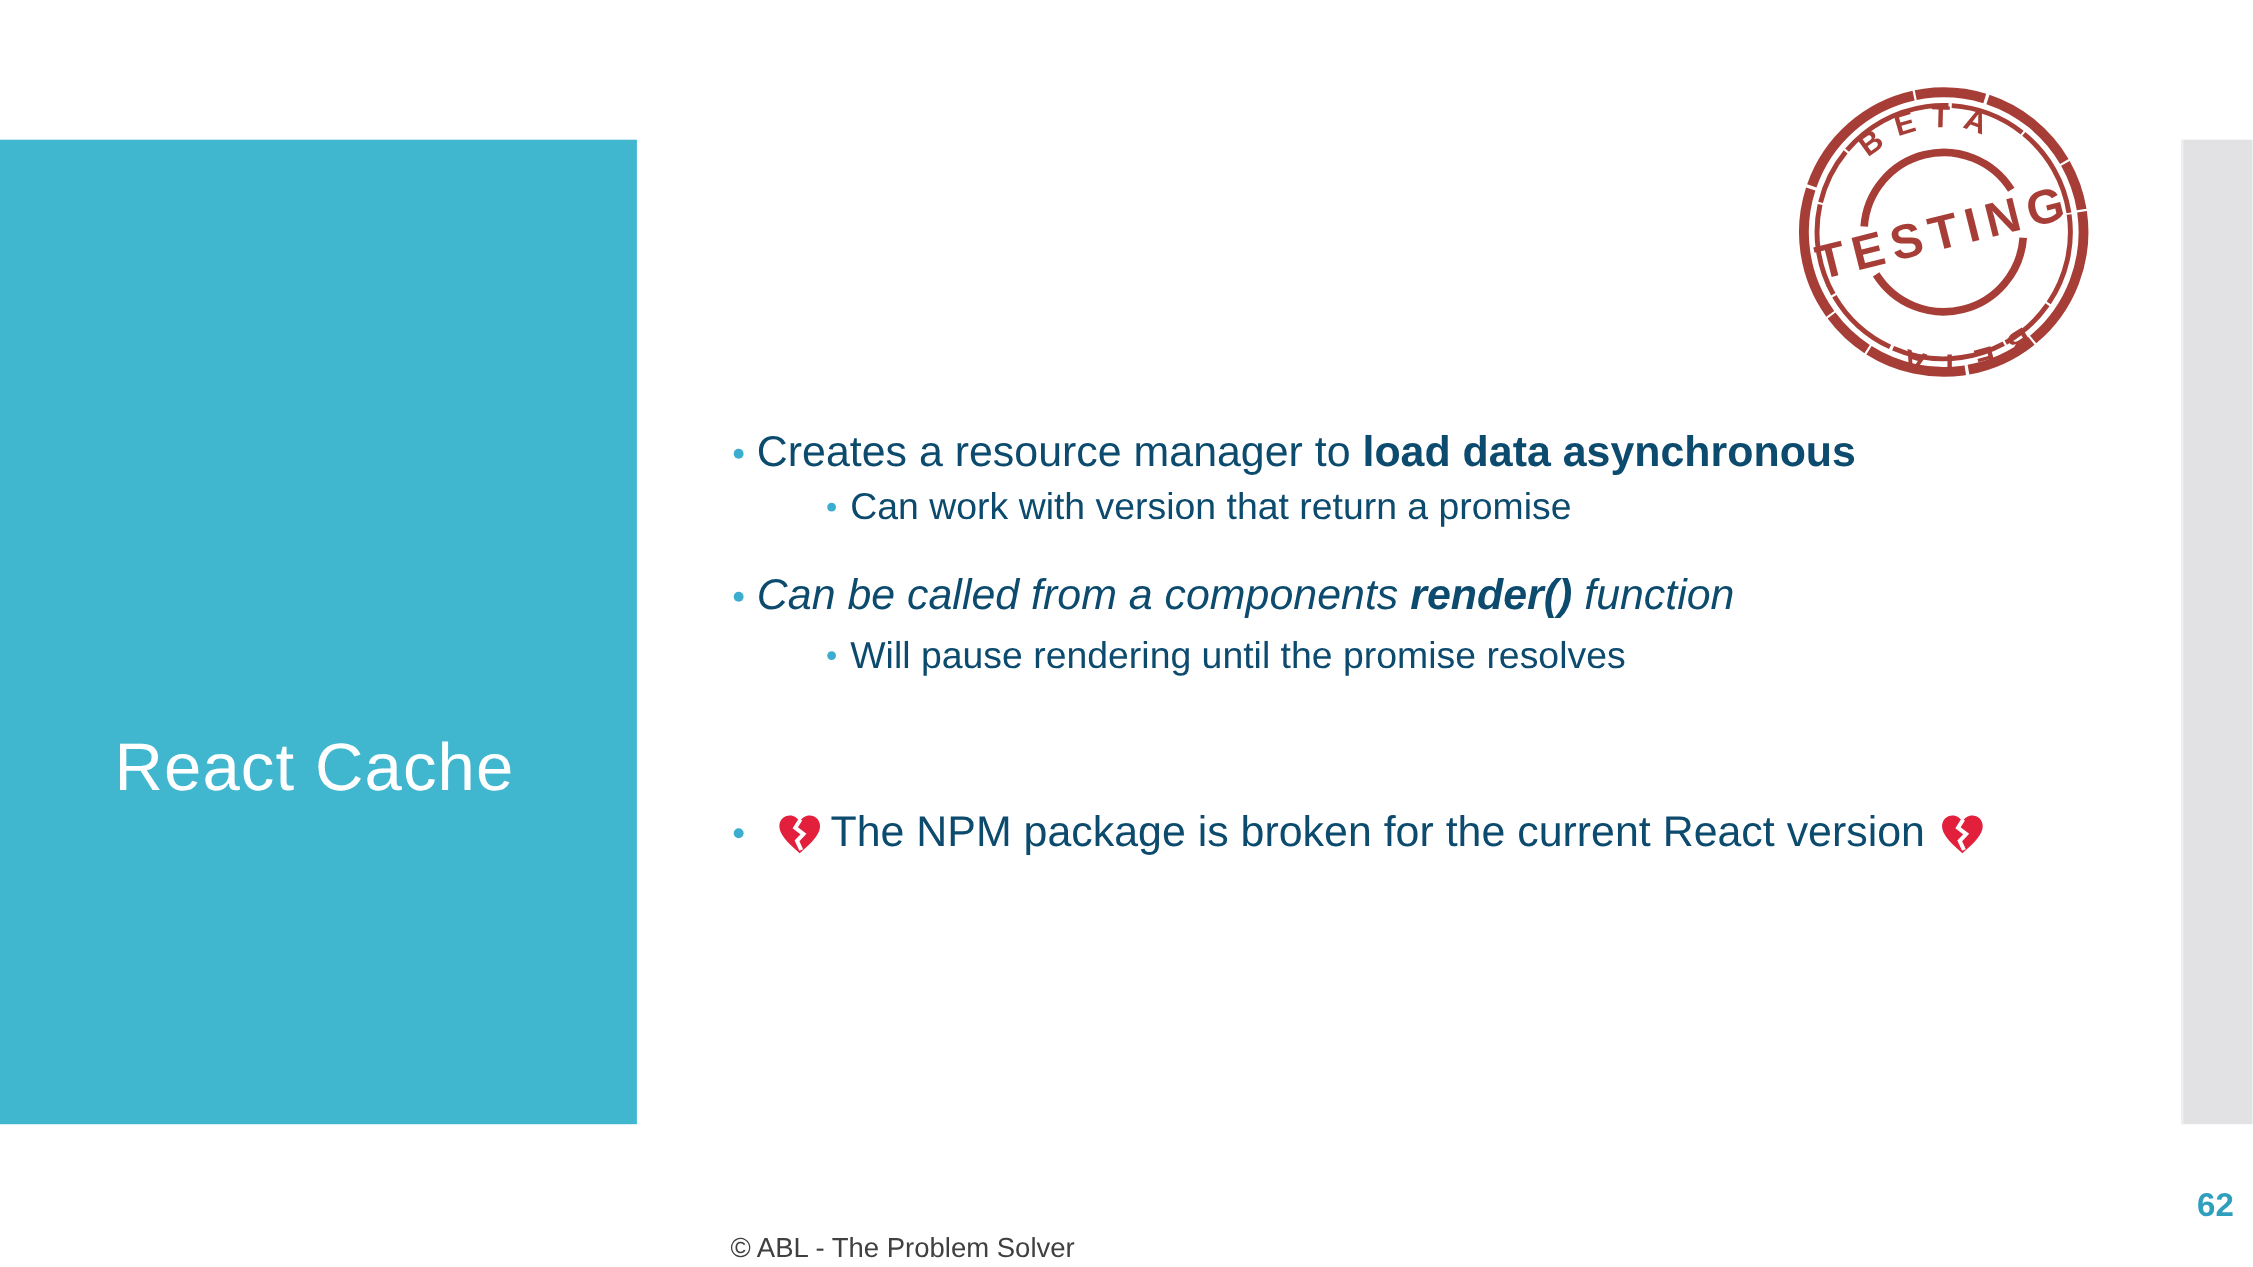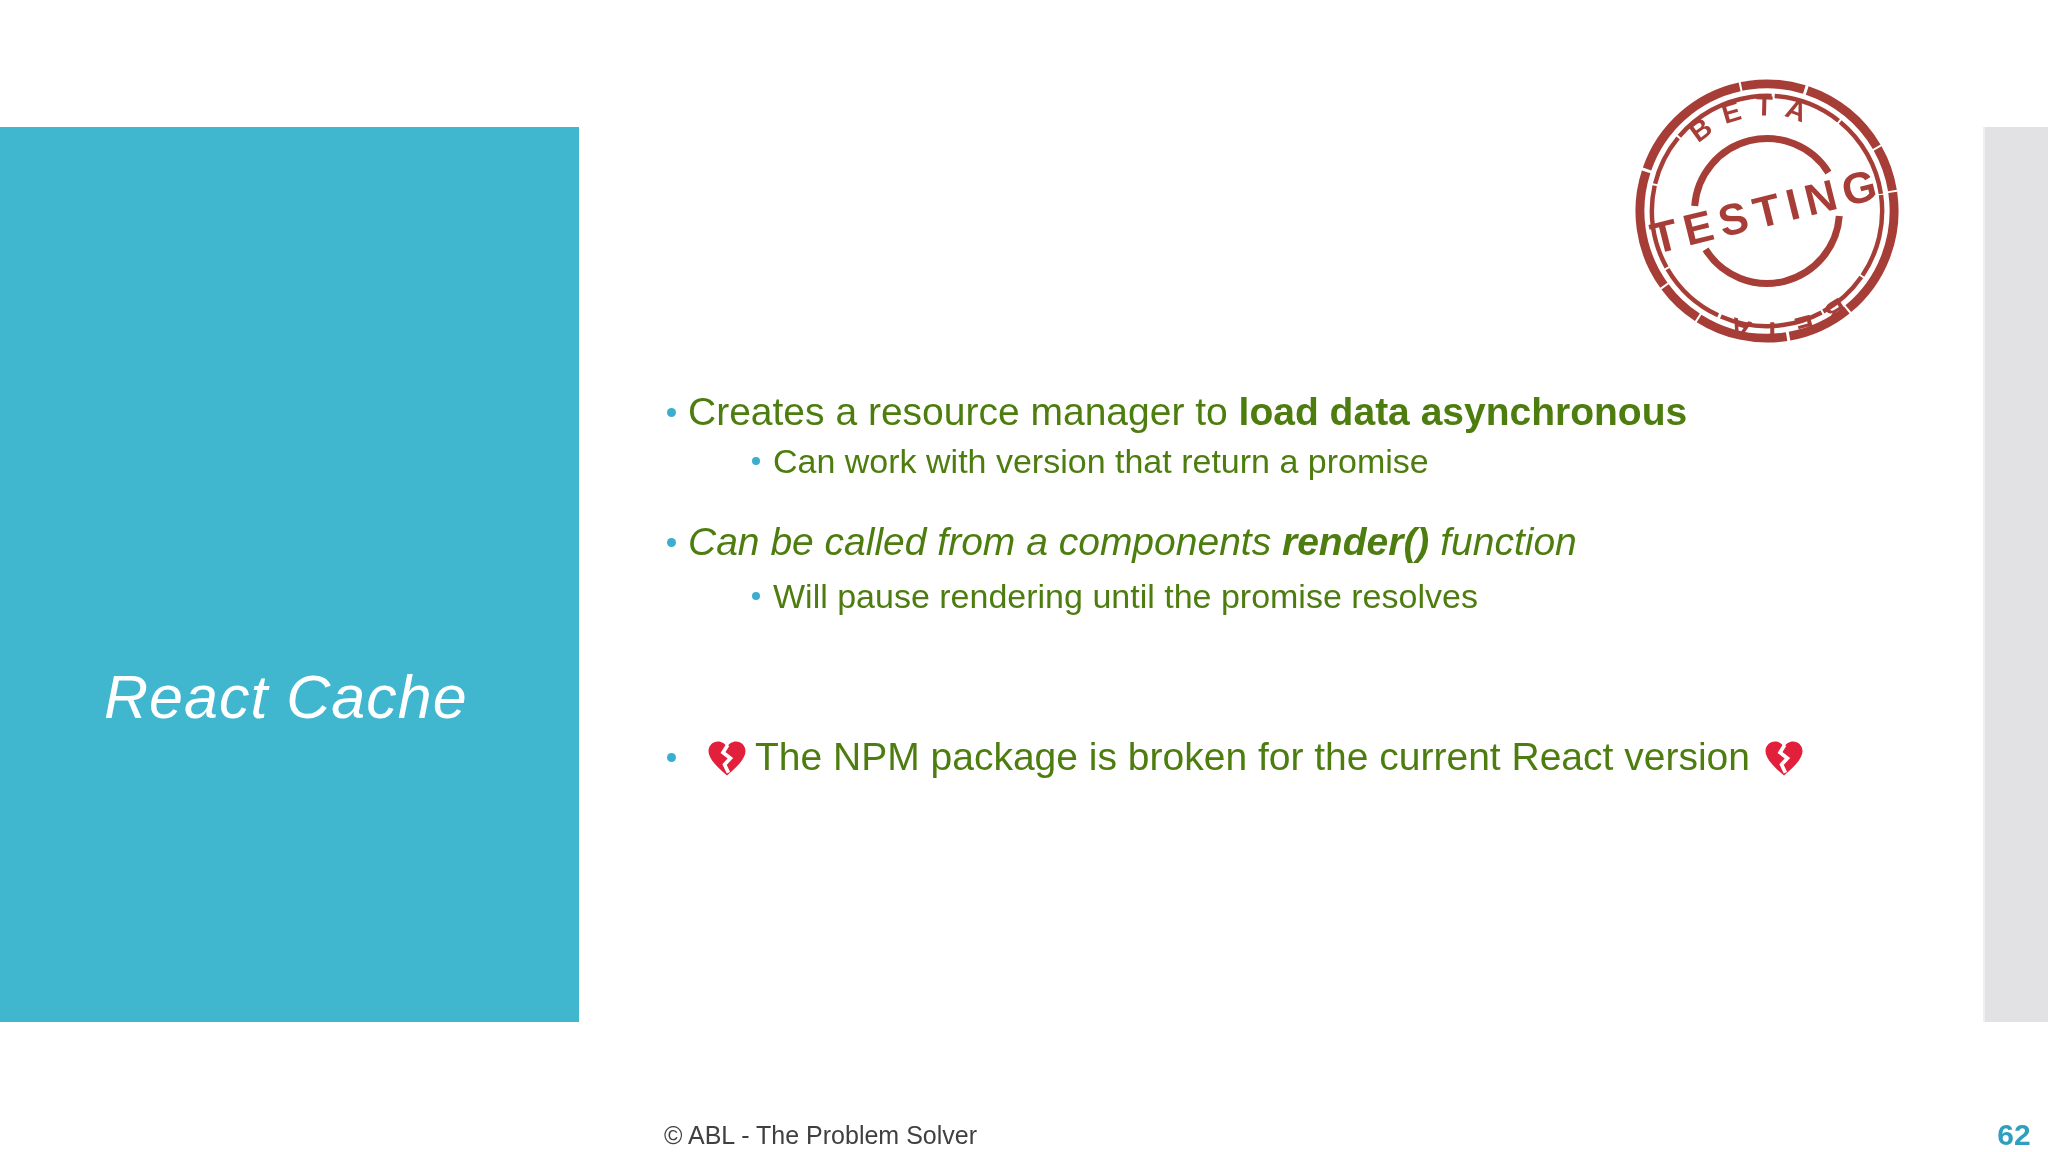--- a/index.html
+++ b/index.html
@@ -12,21 +12,20 @@
     overflow: hidden;
     font-family: "Liberation Sans", sans-serif;
   }
 
   
   .sidebar {
     position: absolute;
     left: 0; top: 127px;
     width: 579px; height: 895px;
     background: #40B7CF;
-    font-style: italic;
   }
   .title {
     position: absolute;
     left: 104px; top: 528px;
     margin: 0;
     font-size: 61px;
     font-weight: 300;
     letter-spacing: 1px;
     line-height: 84px;
     color: #ffffff;
@@ -48,21 +47,21 @@
     left: 1628px; top: 72px;
     width: 278px; height: 278px;
   }
 
   
   .line {
     position: absolute;
     left: 660px;
     display: flex;
     align-items: center;
-    color: #4d7c0f;
+    color: #0c4a6e;
     white-space: nowrap;
   }
   .line.main { font-size: 39px; height: 46px; }
   .line.sub  { font-size: 34px; height: 42px; }
   .l1 { top: 389px; }
   .l2 { top: 440px; }
   .l3 { top: 519px; font-style: italic; }
   .l4 { top: 575px; }
   .l5 { top: 714px; margin-top: 20px; }
 
@@ -92,21 +91,20 @@
     white-space: nowrap;
   }
   .pagenum {
     position: absolute;
     left: 1993px; top: 1079px;
     width: 42px;
     text-align: center;
     font-size: 30px;
     font-weight: 700;
     color: #2F9FBE;
-    margin-top: 39px;
   }
 </style>
 </head>
 <body>
 
 <div class="slide">
 
   <div class="sidebar">
     <h1 class="title">React Cache</h1>
   </div>

